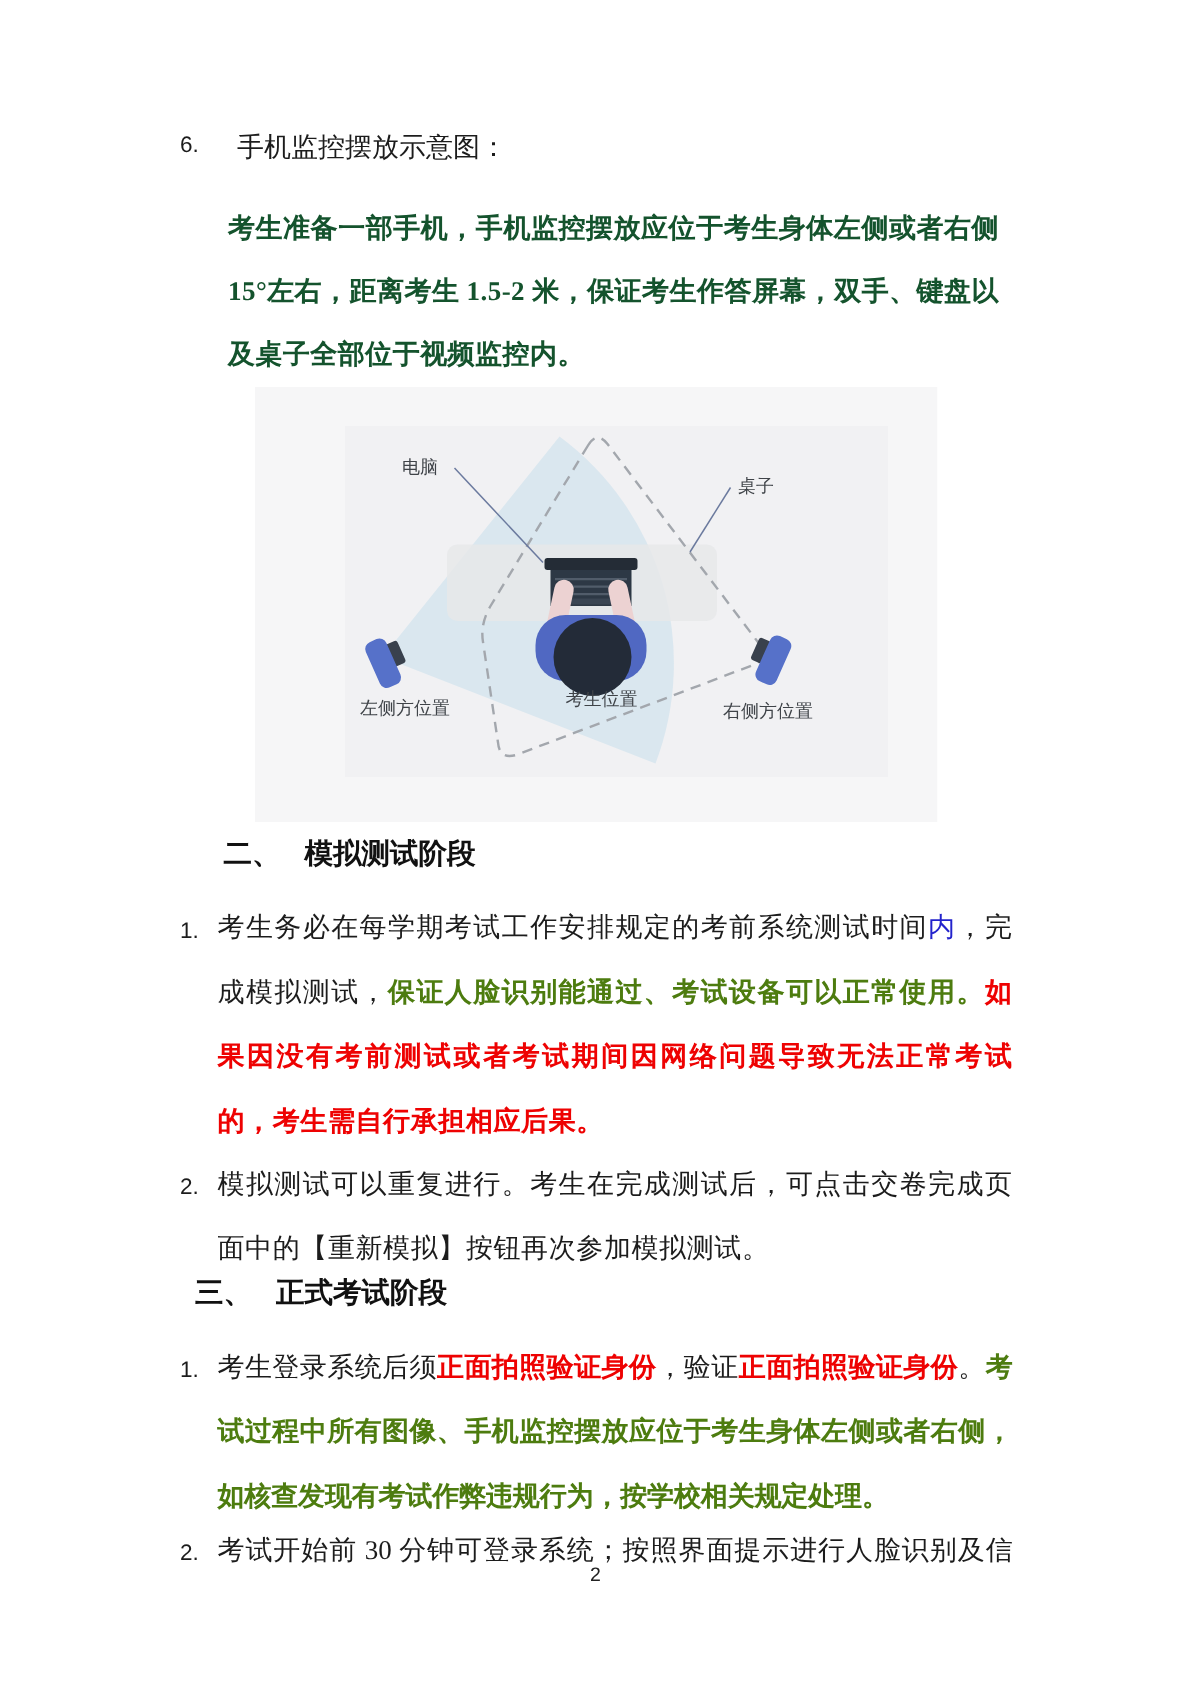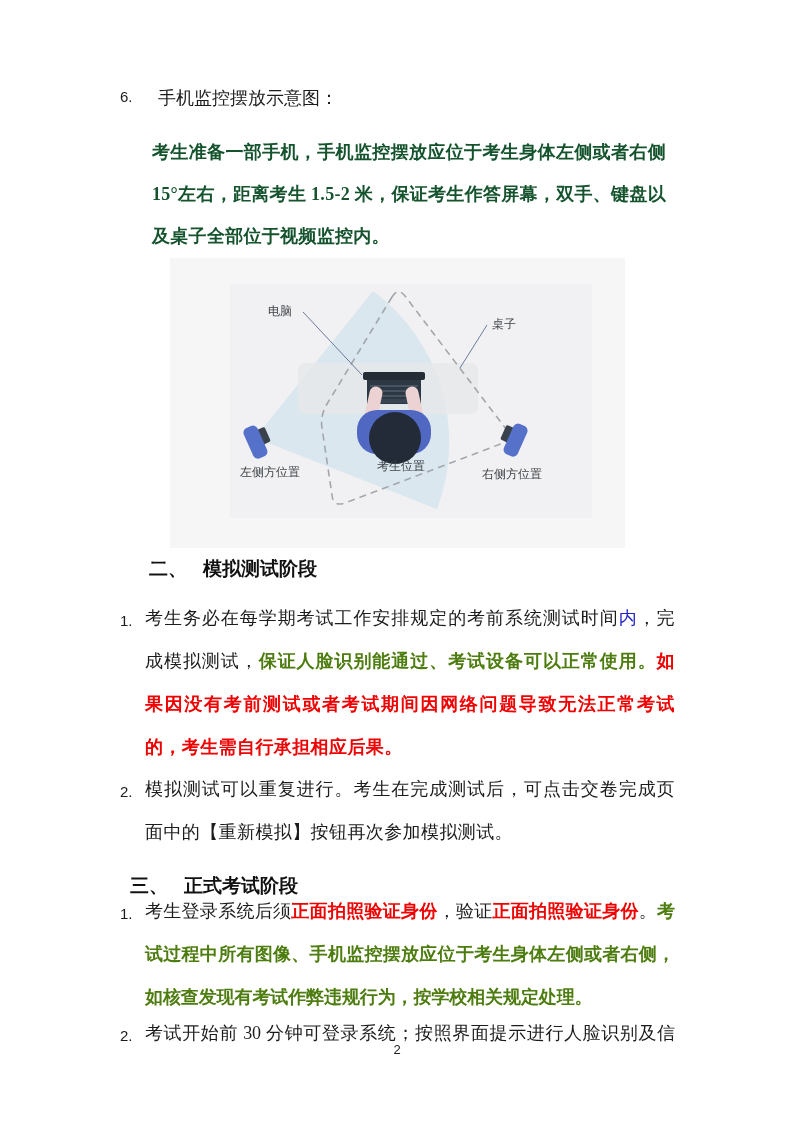--- a/index.html
+++ b/index.html
@@ -90,21 +90,21 @@
   <div class="list-item p-a abs" style="left:120px;top:597px;width:555px;">
     <span class="num">1.</span>
     <p><span>考生务必在每学期考试工作安排规定的考前系统测试时间</span><span class="seg-blue">内</span><span>，完成模拟测试，</span><span class="seg-bold">保证人脸识别能通过、考试设备可以正常使用。</span><span class="seg-red">如果因没有考前测试或者考试期间因网络问题导致无法正常考试的，考生需自行承担相应后果。</span></p>
   </div>
 
   <div class="list-item p-a abs" style="left:120px;top:768px;width:555px;">
     <span class="num">2.</span>
     <p>模拟测试可以重复进行。考生在完成测试后，可点击交卷完成页面中的【重新模拟】按钮再次参加模拟测试。</p>
   </div>
 
-  <div class="heading abs" style="left:130px;top:849px;margin-top:24px;">
+  <div class="heading abs" style="left:130px;top:849px;">
     <span class="h-num">三、</span><span>正式考试阶段</span>
   </div>
 
   <div class="list-item p-b abs" style="left:120px;top:890px;width:555px;">
     <span class="num">1.</span>
     <p><span>考生登录系统后须</span><span class="seg-red">正面拍照验证身份</span><span>，验证</span><span class="seg-red">正面拍照验证身份</span><span>。</span><span class="seg-bold">考试过程中所有图像、手机监控摆放应位于考生身体左侧或者右侧，如核查发现有考试作弊违规行为，按学校相关规定处理。</span></p>
   </div>
 
   <div class="list-item p-b justify-last abs" style="left:120px;top:1012px;width:555px;">
     <span class="num">2.</span>

